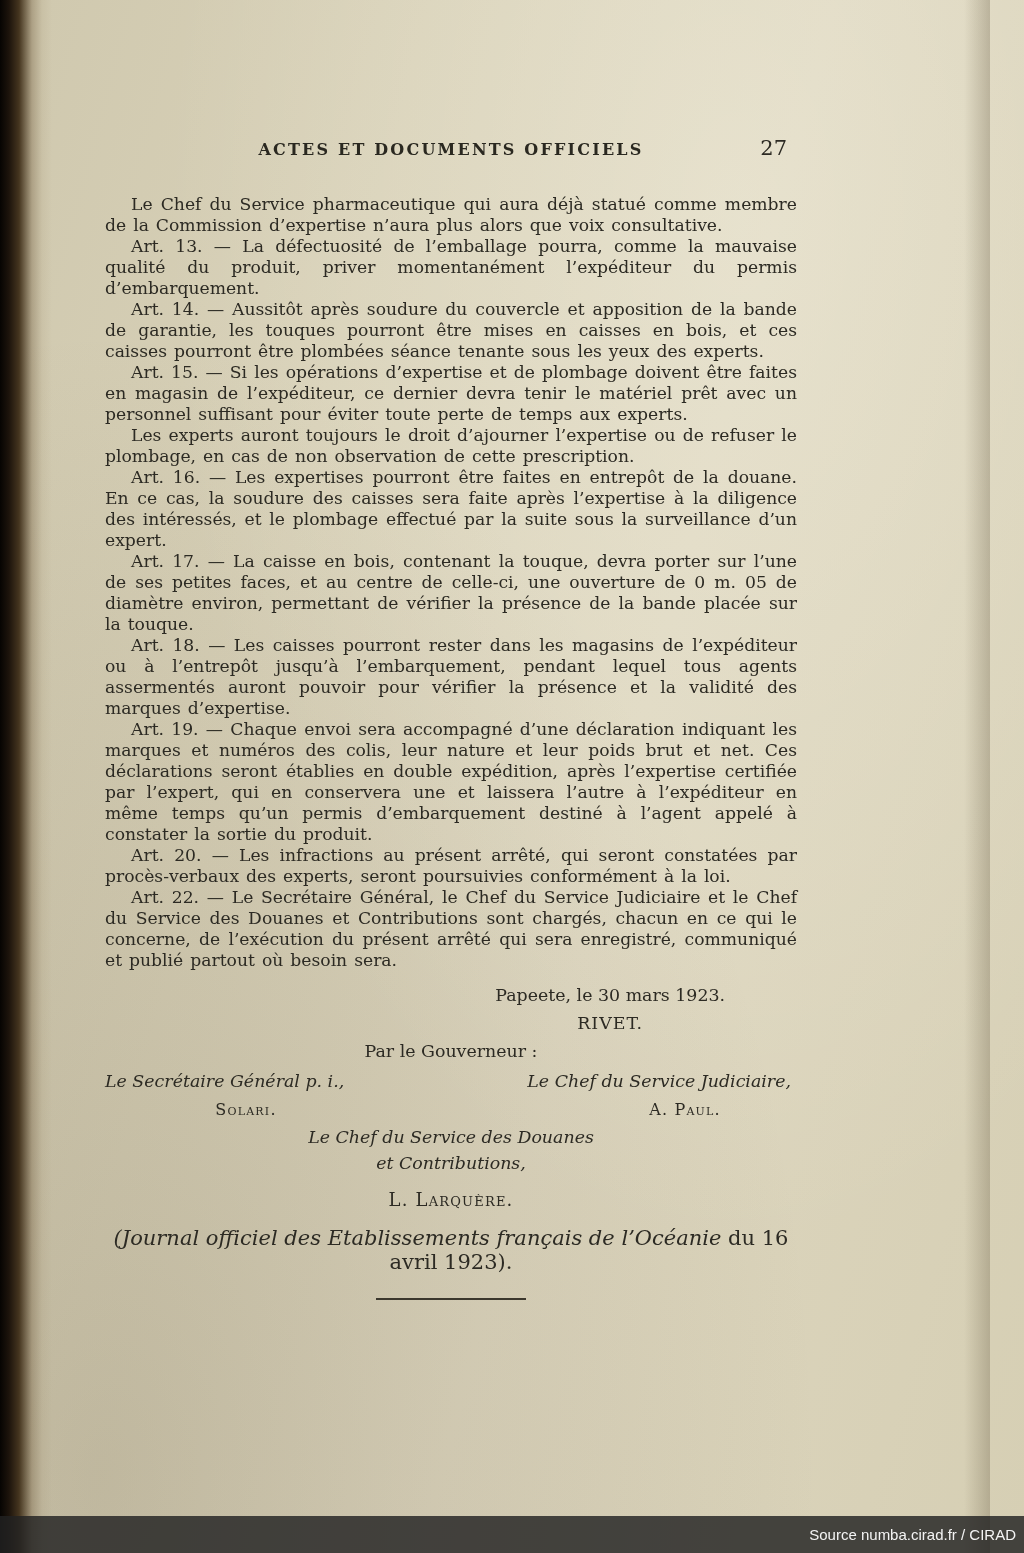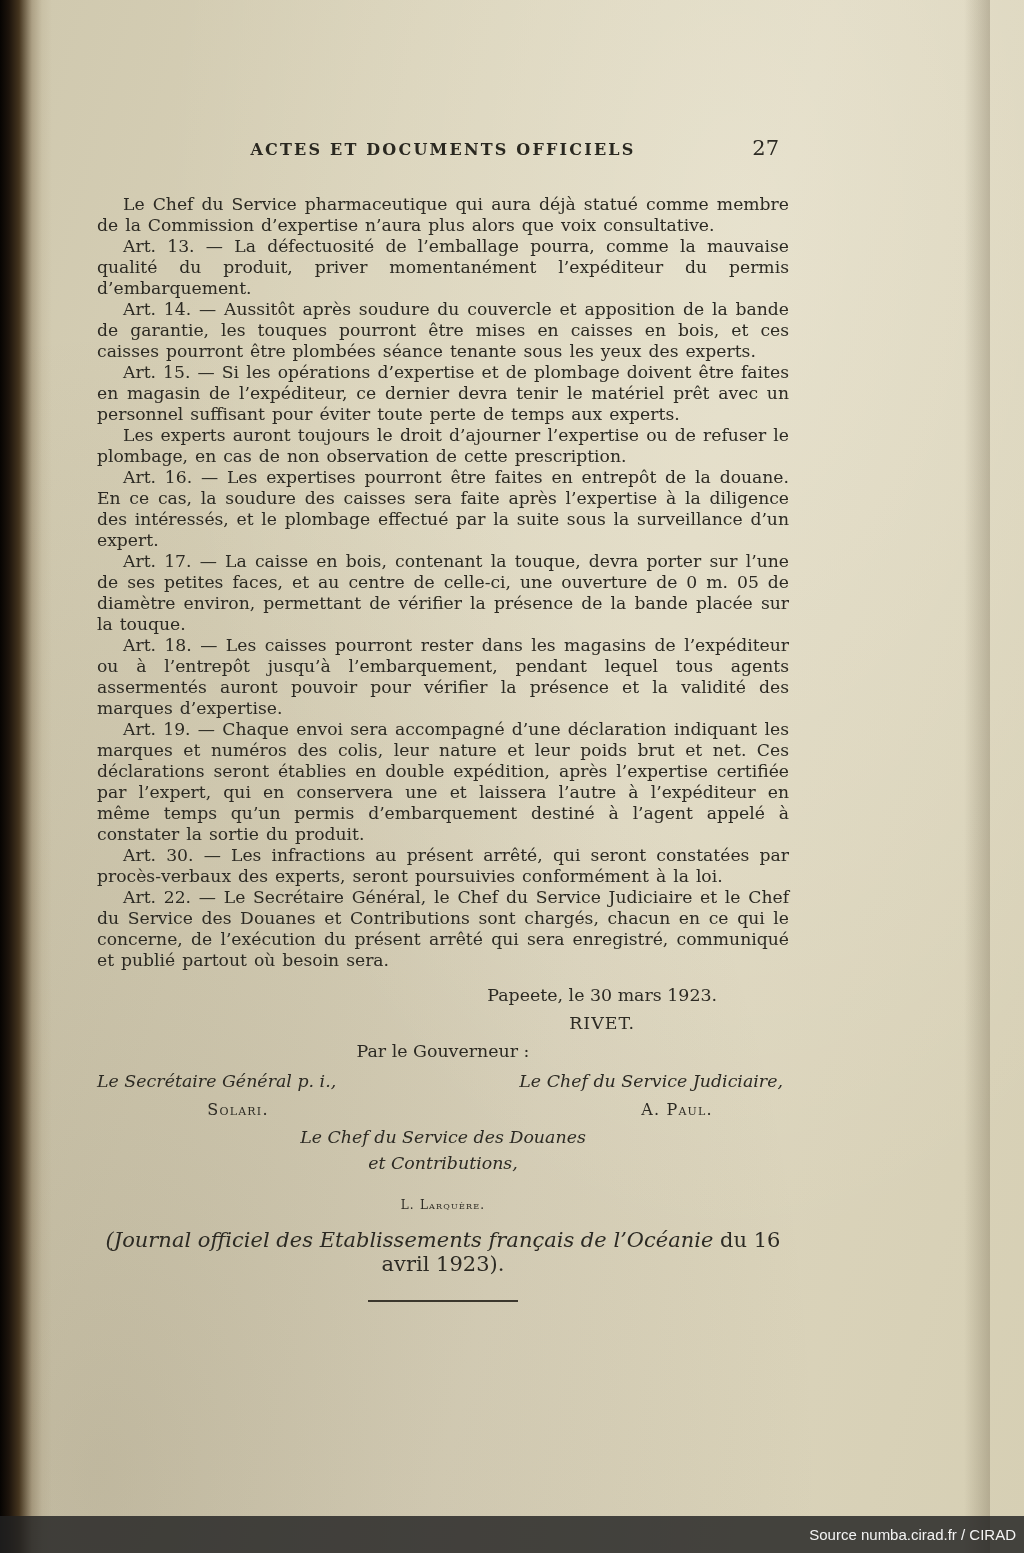--- a/index.html
+++ b/index.html
@@ -29,21 +29,21 @@
     background:
       repeating-linear-gradient(90deg, rgba(125,113,82,0.35) 0 1px, rgba(0,0,0,0) 1px 7px),
       linear-gradient(90deg, #c6be a300, #c9c1a6 0%, #e5dec8 25%, #f0e9d3 50%, #dcd5bd 72%, #eae3cd 100%);
   }
   .page-stack-shadow {
     position:absolute; right:34px; top:0; bottom:0; width:26px; z-index:2;
     background:linear-gradient(90deg, rgba(0,0,0,0), rgba(88,76,52,0.28));
   }
 
   .content {
-    position:absolute; left:97px; top:140px; width:692px; z-index:4;
+    position:absolute; left:105px; top:140px; width:692px; z-index:4;
   }
 
   .page-header { position:relative; text-align:center; height:26px; }
   .page-header .title {
     font-size:16px; font-weight:700; letter-spacing:2.2px; color:#2a2820;
   }
   .page-header .pagenum {
     position:absolute; right:10px; top:-4px; font-size:21px; font-weight:400; letter-spacing:0;
   }
 
@@ -63,21 +63,21 @@
   .sig-row { display:flex; margin-top:10px;align-items:center; }
   .sig-row .cell-left  { flex:1; text-align:left; font-style:italic; }
   .sig-row .cell-right { flex:1; text-align:right; font-style:italic; padding-right:6px; }
 
   .sig-names { display:flex; margin-top:9px; font-size:16px;align-items:center; }
   .sig-names .cell-left  { width:50%; text-align:center; padding-right:64px; }
   .sig-names .cell-right { width:50%; text-align:center; padding-left:122px; }
 
   .sig-center { text-align:center; margin-top:8px; }
   .sig-center .line { font-style:italic; margin-top:6px; }
-  .sig-center .name { margin-top:25px; font-style:normal; font-size:12px; }
+  .sig-center .name { margin-top:16px; font-style:normal; font-size:18px; }
 
   .sc { font-variant:small-caps; letter-spacing:1.2px; }
 
   .journal-ref { margin-top:16px; text-align:center; font-size:21px; }
   .journal-ref .it { font-style:italic; }
 
   .end-rule {
     width:150px; border:0; border-top:2px solid #3b372d; margin:24px auto 0;
   }
 
@@ -137,21 +137,21 @@
       </p>
       <p>
         <span class="art">Art. 18. —</span>
         <span>Les caisses pourront rester dans les magasins de l’expéditeur ou à l’entrepôt jusqu’à l’embarquement, pendant lequel tous agents assermentés auront pouvoir pour vérifier la présence et la validité des marques d’expertise.</span>
       </p>
       <p>
         <span class="art">Art. 19. —</span>
         <span>Chaque envoi sera accompagné d’une déclaration indiquant les marques et numéros des colis, leur nature et leur poids brut et net. Ces déclarations seront établies en double expédition, après l’expertise certifiée par l’expert, qui en conservera une et laissera l’autre à l’expéditeur en même temps qu’un permis d’embarquement destiné à l’agent appelé à constater la sortie du produit.</span>
       </p>
       <p>
-        <span class="art">Art. 30. —</span>
+        <span class="art">Art. 20. —</span>
         <span>Les infractions au présent arrêté, qui seront constatées par procès-verbaux des experts, seront poursuivies conformément à la loi.</span>
       </p>
       <p>
         <span class="art">Art. 22. —</span>
         <span>Le Secrétaire Général, le Chef du Service Judiciaire et le Chef du Service des Douanes et Contributions sont chargés, chacun en ce qui le concerne, de l’exécution du présent arrêté qui sera enregistré, communiqué et publié partout où besoin sera.</span>
       </p>
     </div>
 
     <div class="sig">
 

